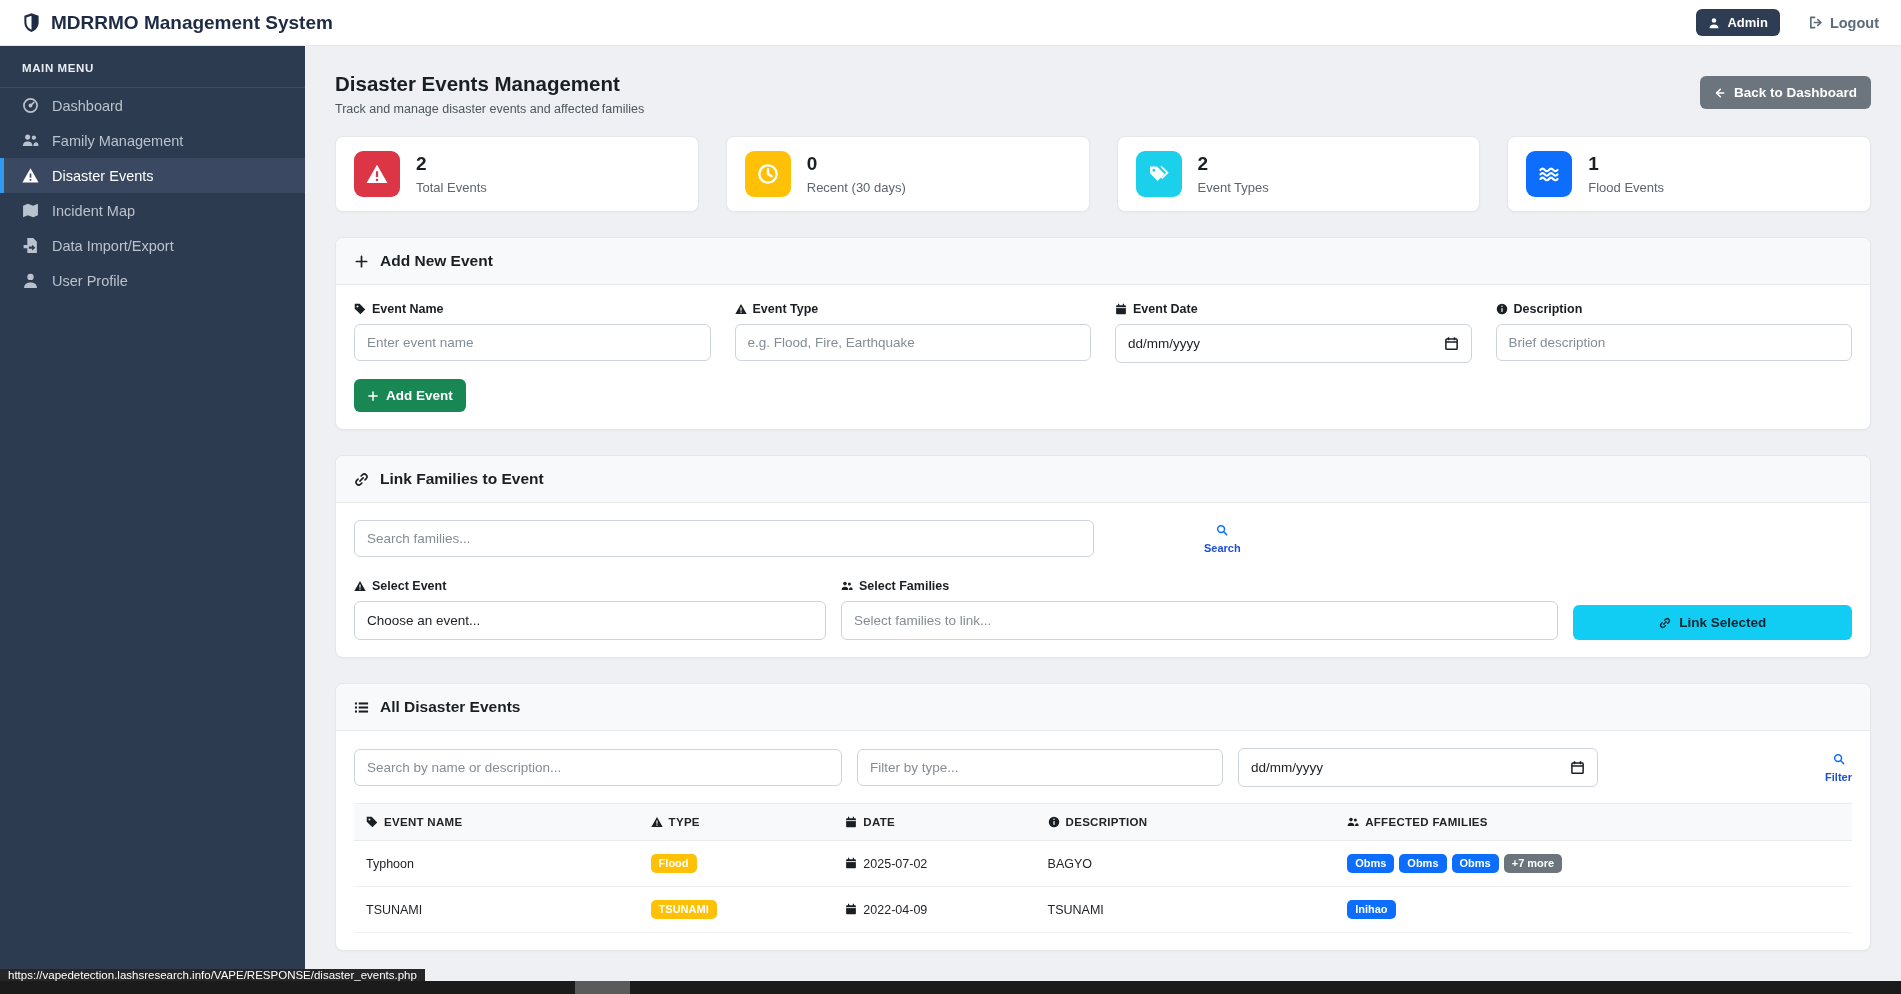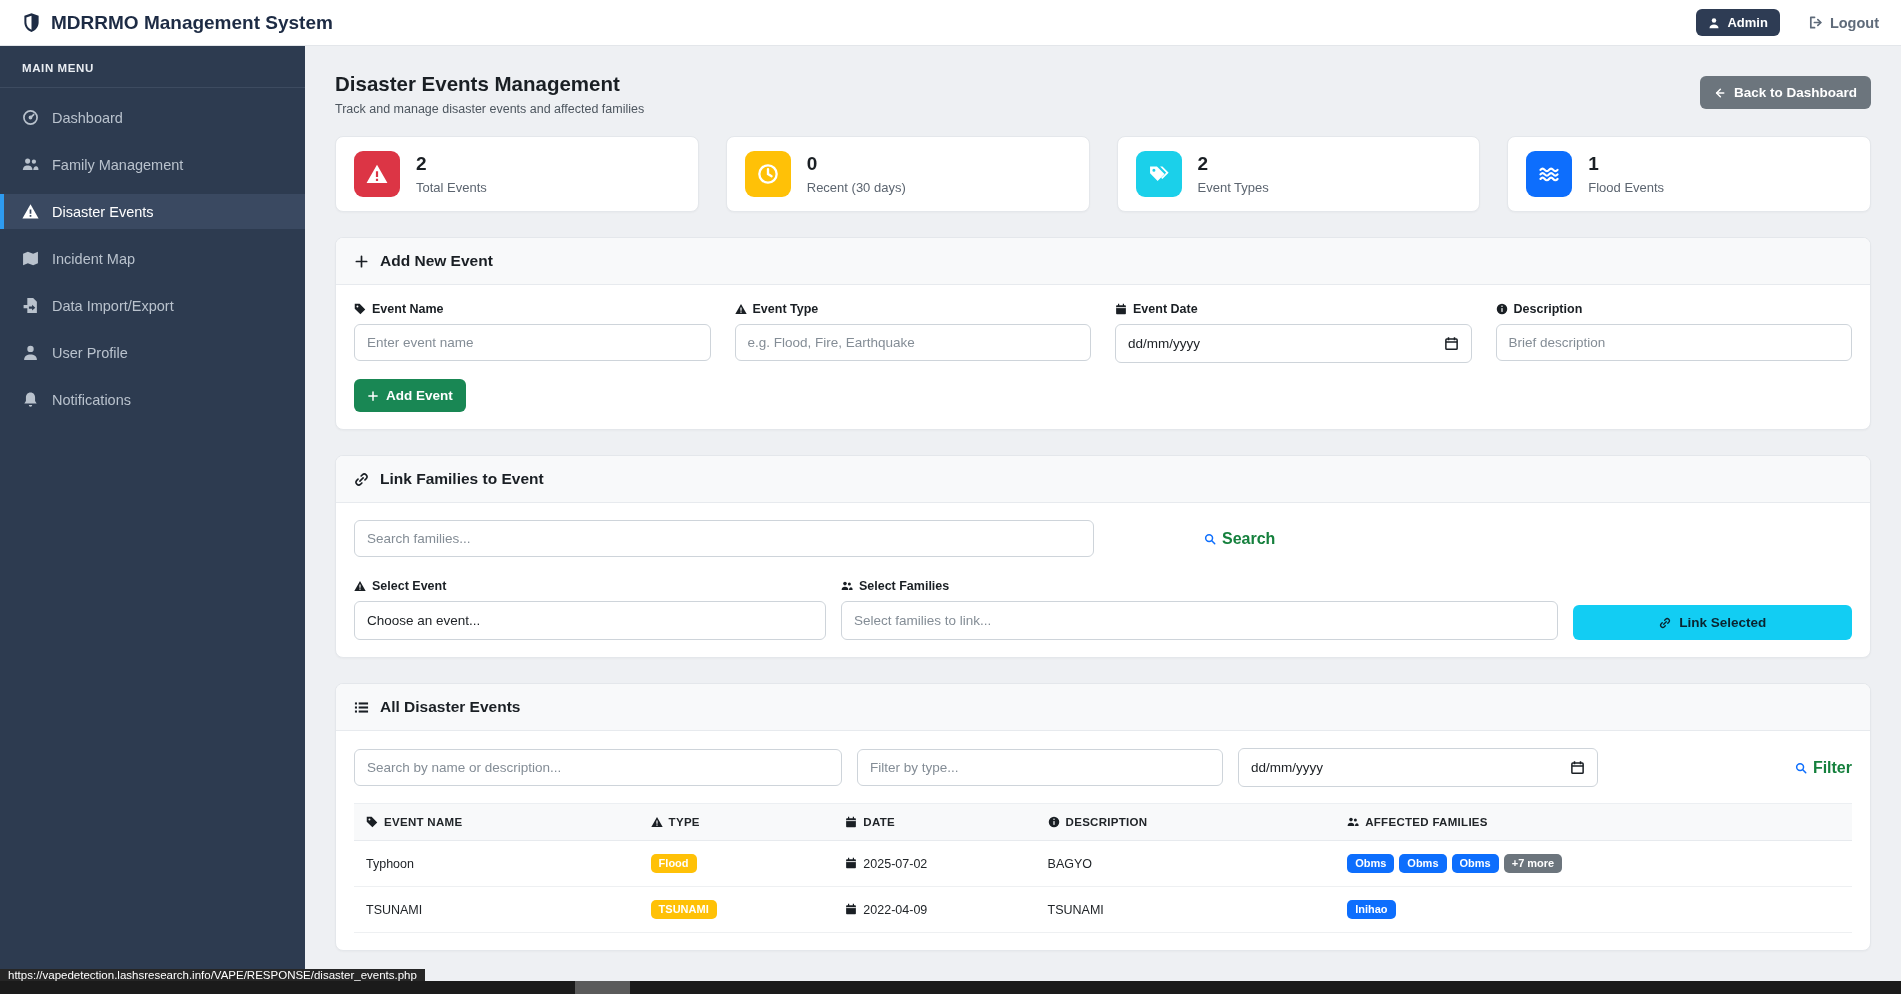--- a/index.html
+++ b/index.html
@@ -28,21 +28,21 @@
   .logout { color:#5f6b7a; font-size:14.5px; font-weight:600; display:flex; align-items:center; gap:7px; cursor:pointer; text-decoration:none; }
 
   
   .layout { display:flex; height:948px; }
   .sidebar { width:305px; flex-shrink:0; background:#2d3b50; }
   .menu-title {
     color:#e9edf2; font-size:11.5px; font-weight:bold; letter-spacing:.6px;
     padding:16px 22px 13px 22px; border-bottom:1px solid #3d4b60;
   }
   .nav-item {
-    display:flex; align-items:center; gap:13px; padding:9px 22px; margin:12px 0;
+    display:flex; align-items:center; gap:13px; padding:9px 22px; margin:0 0;
     color:#b9c2cd; font-size:14.5px; cursor:pointer; border-left:4px solid transparent; padding-left:18px;
   }
   .nav-item .ic { width:17px; height:17px; }
   .nav-item.active { background:#3a4961; color:#fff; border-left:4px solid #2e9bf0; }
 
   
   .main { flex:1; padding:22px 30px 0 30px; overflow:hidden; }
   .page-head { display:flex; justify-content:space-between; align-items:flex-start; }
   .page-title { font-size:20.5px; font-weight:bold; color:#1a1f24; margin:4px 0 6px 0; }
   .page-sub { font-size:12.5px; color:#4d565f; }
@@ -88,21 +88,21 @@
   .input-like .val { color:#212529; }
 
   .btn-green {
     background:#198754; color:#fff; border:none; border-radius:6px; padding:9px 13px;
     font-size:13.5px; font-weight:bold; display:inline-flex; align-items:center; gap:7px; cursor:pointer; margin-top:16px;
   }
   .btn-cyan {
     background:#12cdf3; color:#0a2430; border:none; border-radius:6px; padding:10px 13px;
     font-size:13.5px; font-weight:bold; display:flex; align-items:center; justify-content:center; gap:8px; cursor:pointer; width:100%;
   }
-  .link-blue { color:#15803d; font-size:16px; font-weight:bold; display:inline-flex; align-items:center; gap:6px; cursor:pointer; text-decoration:none; }
+  .link-blue { color:#1d4ed8; font-size:11px; font-weight:bold; display:inline-flex; align-items:center; gap:6px; cursor:pointer; text-decoration:none;flex-direction:column; }
 
   
   .search-row { display:flex; align-items:center; }
   .search-row .input { width:740px; }
   .search-row .link-blue { margin-left:110px; }
   .link-cols { display:flex; gap:15px; margin-top:22px; align-items:flex-end; }
   .col-event { width:488px; }
   .col-fams  { width:742px; }
   .col-btn   { width:288px; }
 
@@ -232,29 +232,20 @@
     <div class="nav-item">
       <span>
         <svg class="ic" viewBox="0 0 16 16" fill="currentColor">
             <circle cx="8" cy="4.6" r="3"></circle>
             <path d="M2 15c0-3.6 2.7-5.1 6-5.1s6 1.5 6 5.1z"></path>
           </svg>
       </span>
       <span>User Profile</span>
     </div>
 
-    <div class="nav-item">
-      <span>
-        <svg class="ic" viewBox="0 0 16 16" fill="currentColor">
-            <path d="M8 1.3c-2.7 0-4.3 2-4.3 4.9v3.2L2.2 11.8h11.6l-1.5-2.4V6.2c0-2.9-1.6-4.9-4.3-4.9z"></path>
-            <path d="M6.4 13.2a1.6 1.6 0 003.2 0z"></path>
-          </svg>
-      </span>
-      <span>Notifications</span>
-    </div>
   </nav>
 
   <main class="main">
 
     <div class="page-head">
       <div>
         <div class="page-title">Disaster Events Management</div>
         <div class="page-sub">Track and manage disaster events and affected families</div>
       </div>
       <button class="back-btn">

